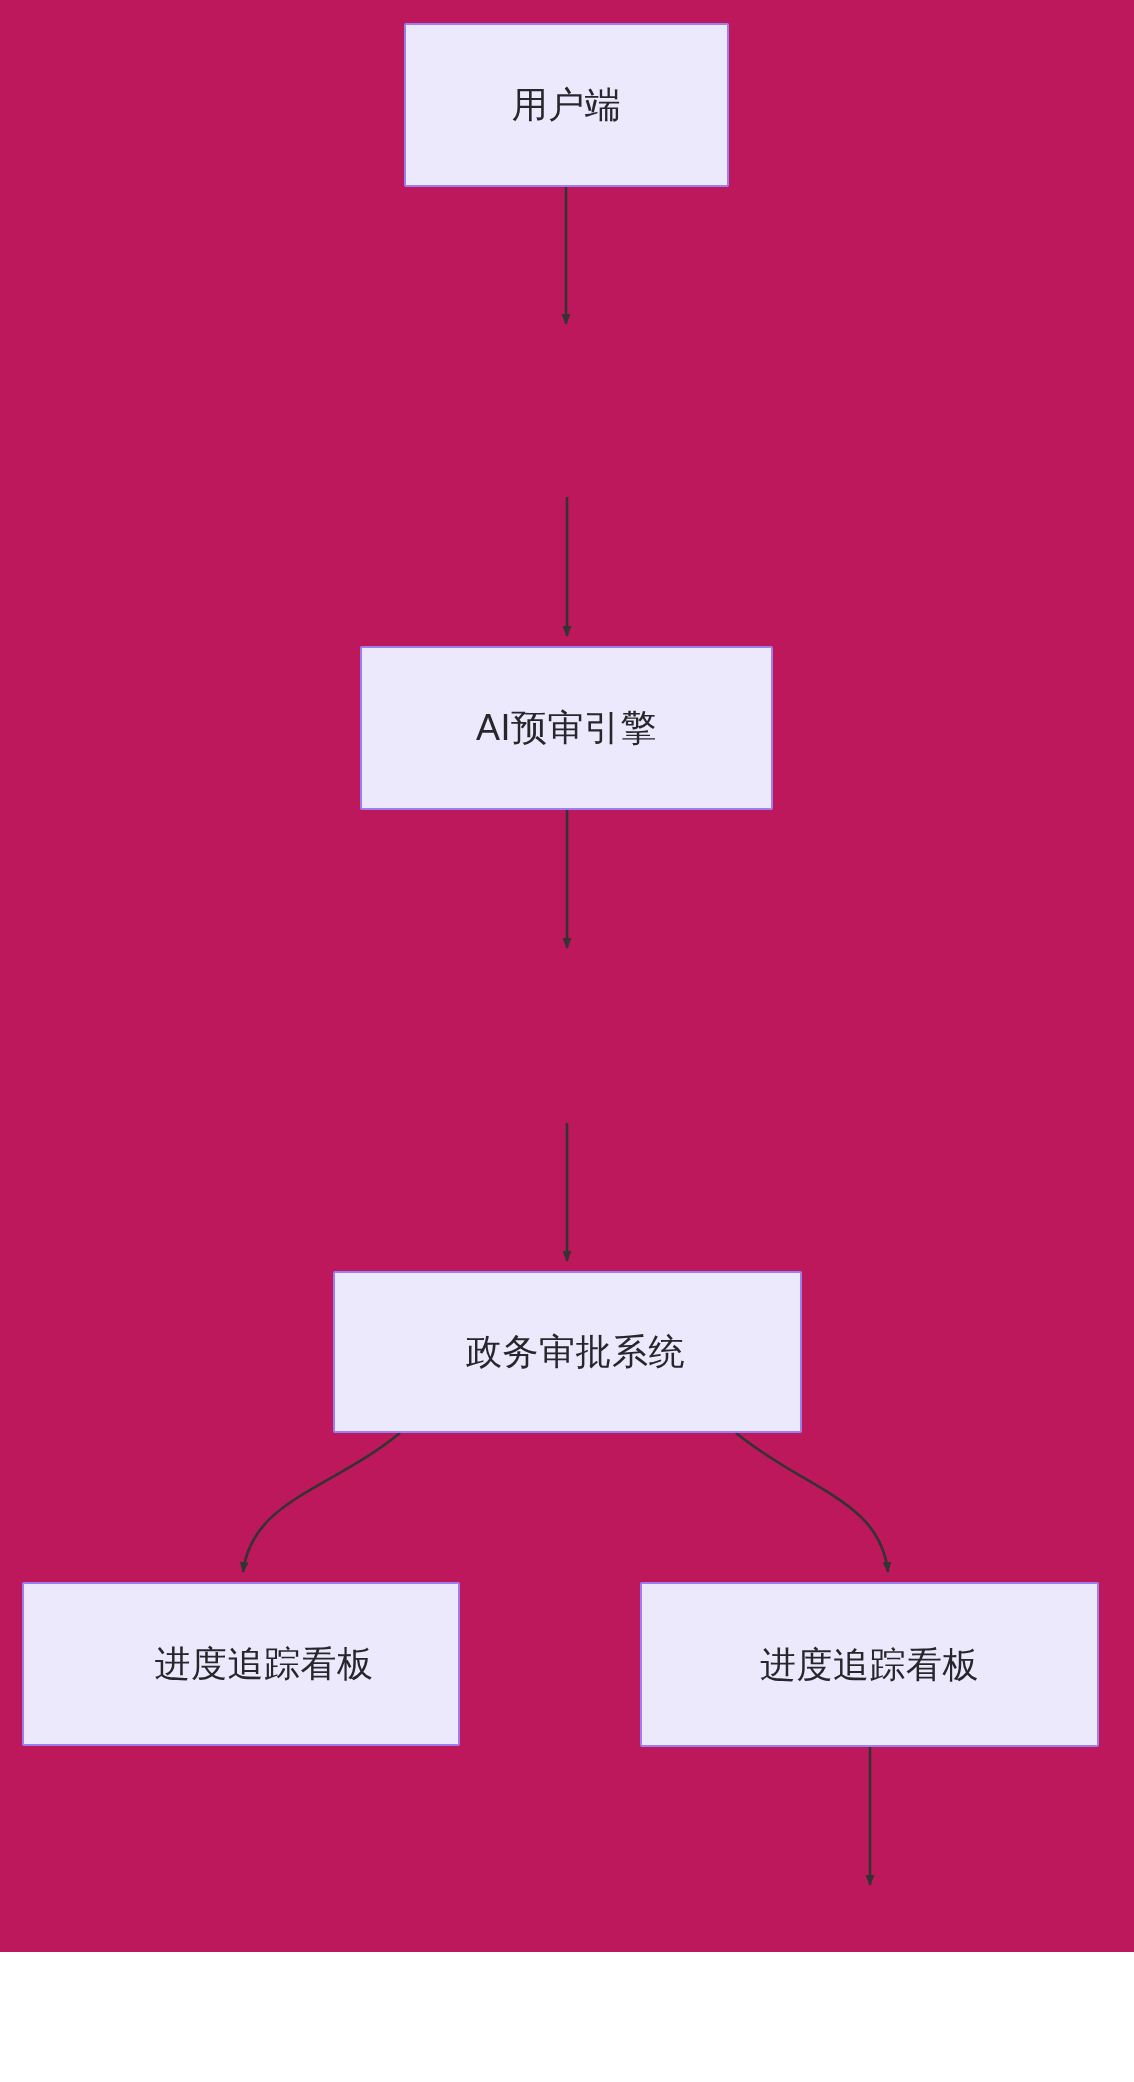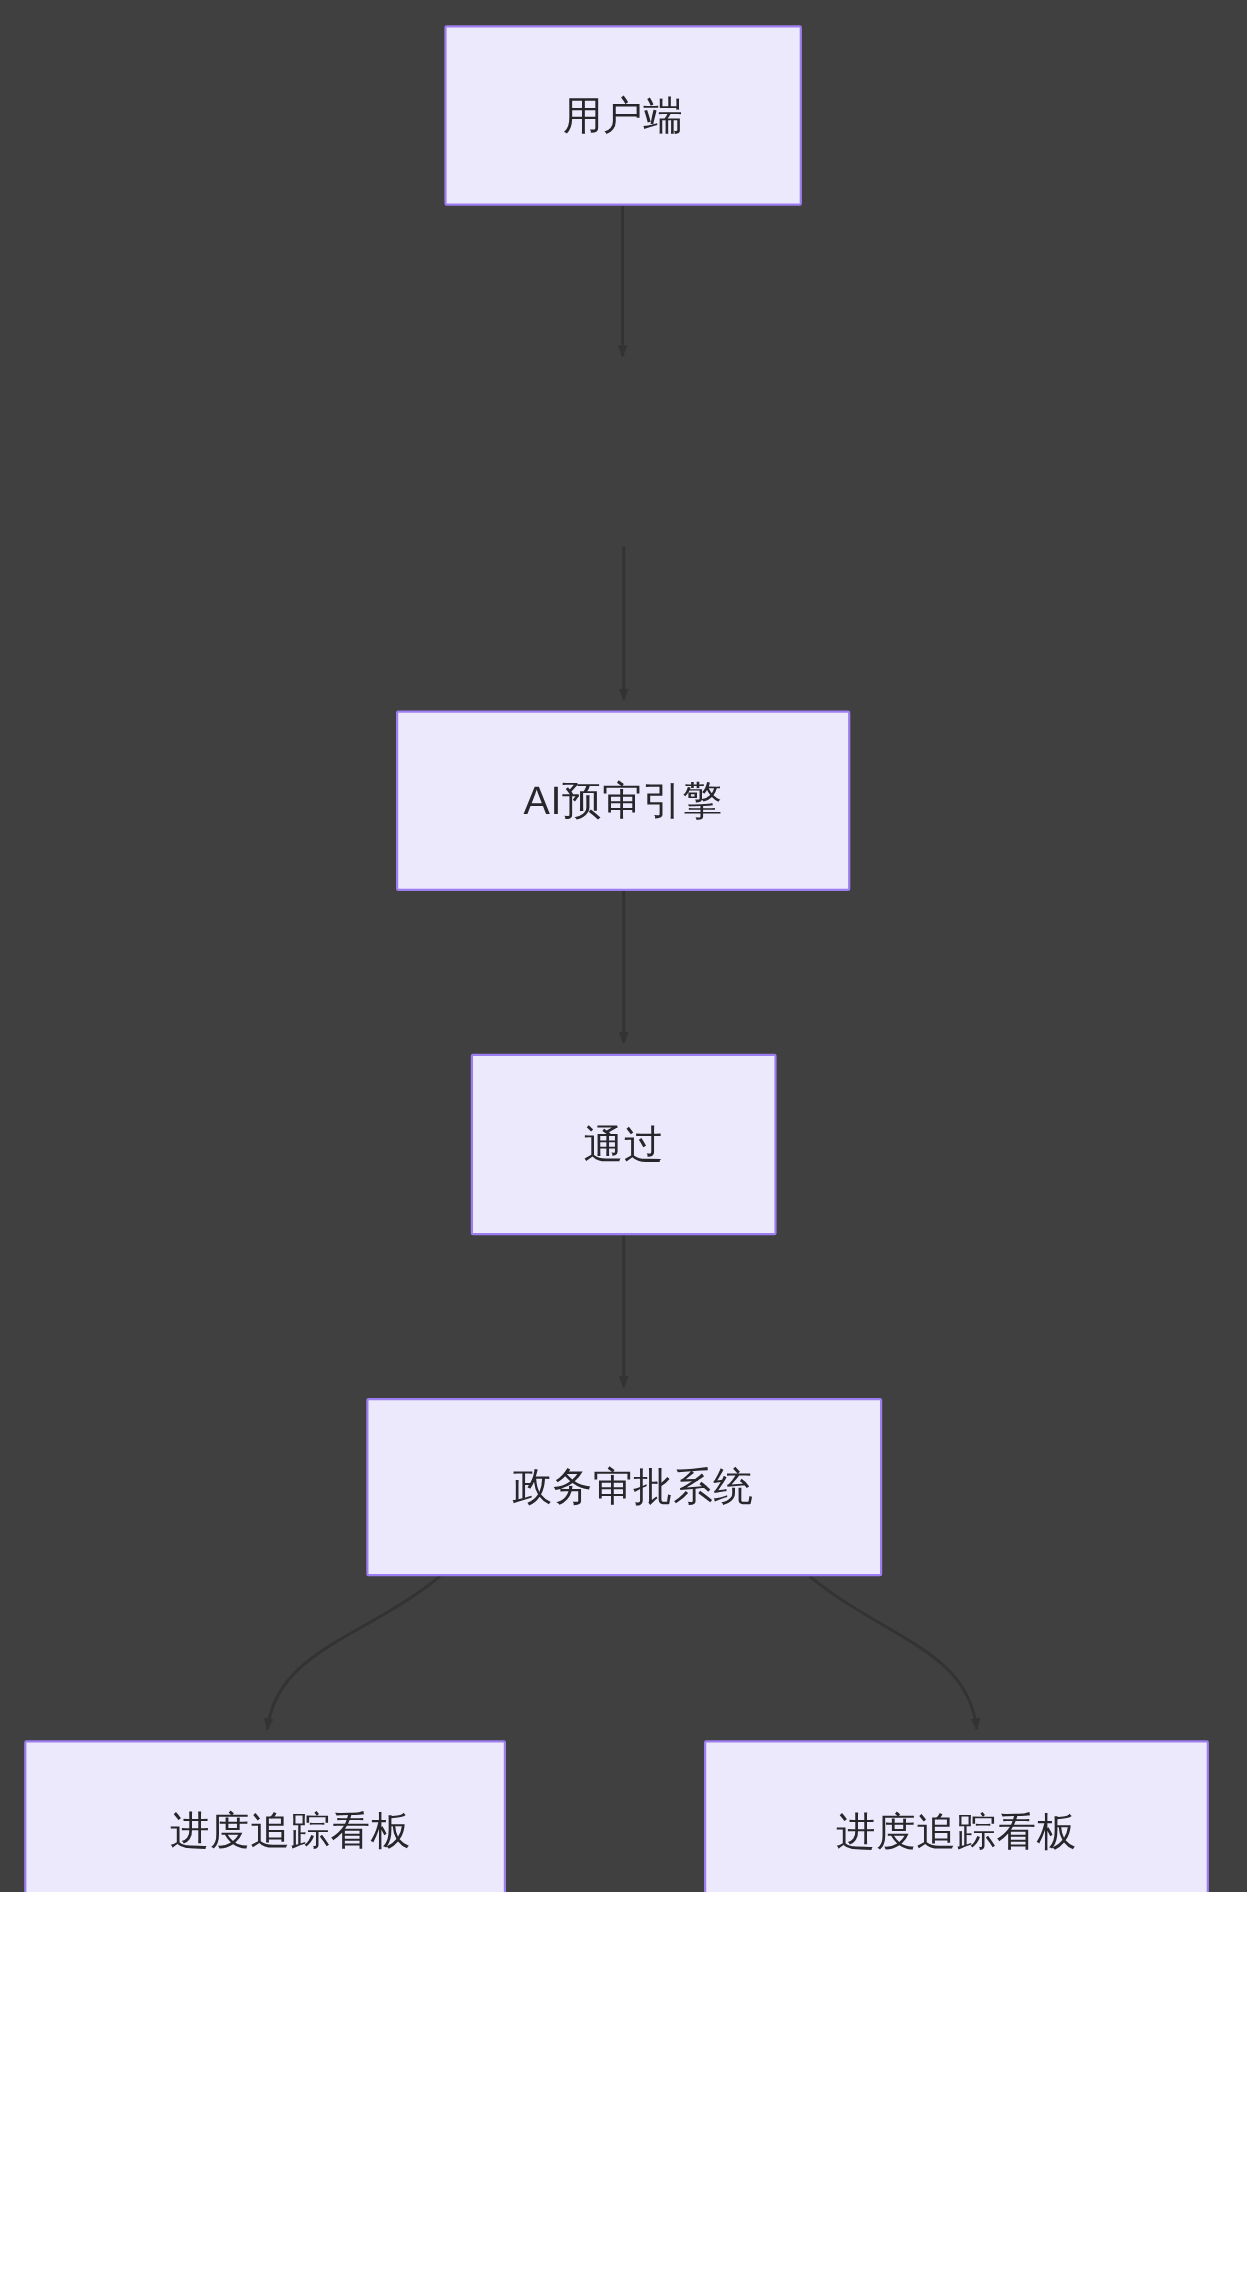--- a/index.html
+++ b/index.html
@@ -4,22 +4,22 @@
 <title>Flowchart</title>
 <style>
   html, body {
     margin: 0;
     padding: 0;
     background: #ffffff;
   }
   #canvas {
     position: relative;
     width: 1134px;
-    height: 1720px;
-    background: #404040;
+    height: 1952px;
+    background: #be185d;
     overflow: hidden;
     font-family: "Liberation Sans", "DejaVu Sans", sans-serif;
   }
   #edge-layer {
     position: absolute;
     left: 0; top: 0;
     width: 1134px;
     height: 2082px;
     pointer-events: none;
   }
@@ -73,23 +73,20 @@
 
   <div class="node" style="left:404px; top:23px; width:325px; height:164px;">
     <span class="node-label">用户端</span>
   </div>
 
 
   <div class="node" style="left:360px; top:646px; width:413px; height:164px;">
     <span class="node-label">AI预审引擎</span>
   </div>
 
-  <div class="node" style="left:428px; top:958px; width:278px; height:165px;">
-    <span class="node-label">通过</span>
-  </div>
 
   <div class="node" style="left:333px; top:1271px; width:469px; height:162px;padding-left:16px;">
     <span class="node-label">政务审批系统</span>
   </div>
 
   <div class="node" style="left:22px; top:1582px; width:438px; height:164px;padding-left:46px;">
     <span class="node-label">进度追踪看板</span>
   </div>
 
   <div class="node" style="left:640px; top:1582px; width:459px; height:165px;">

